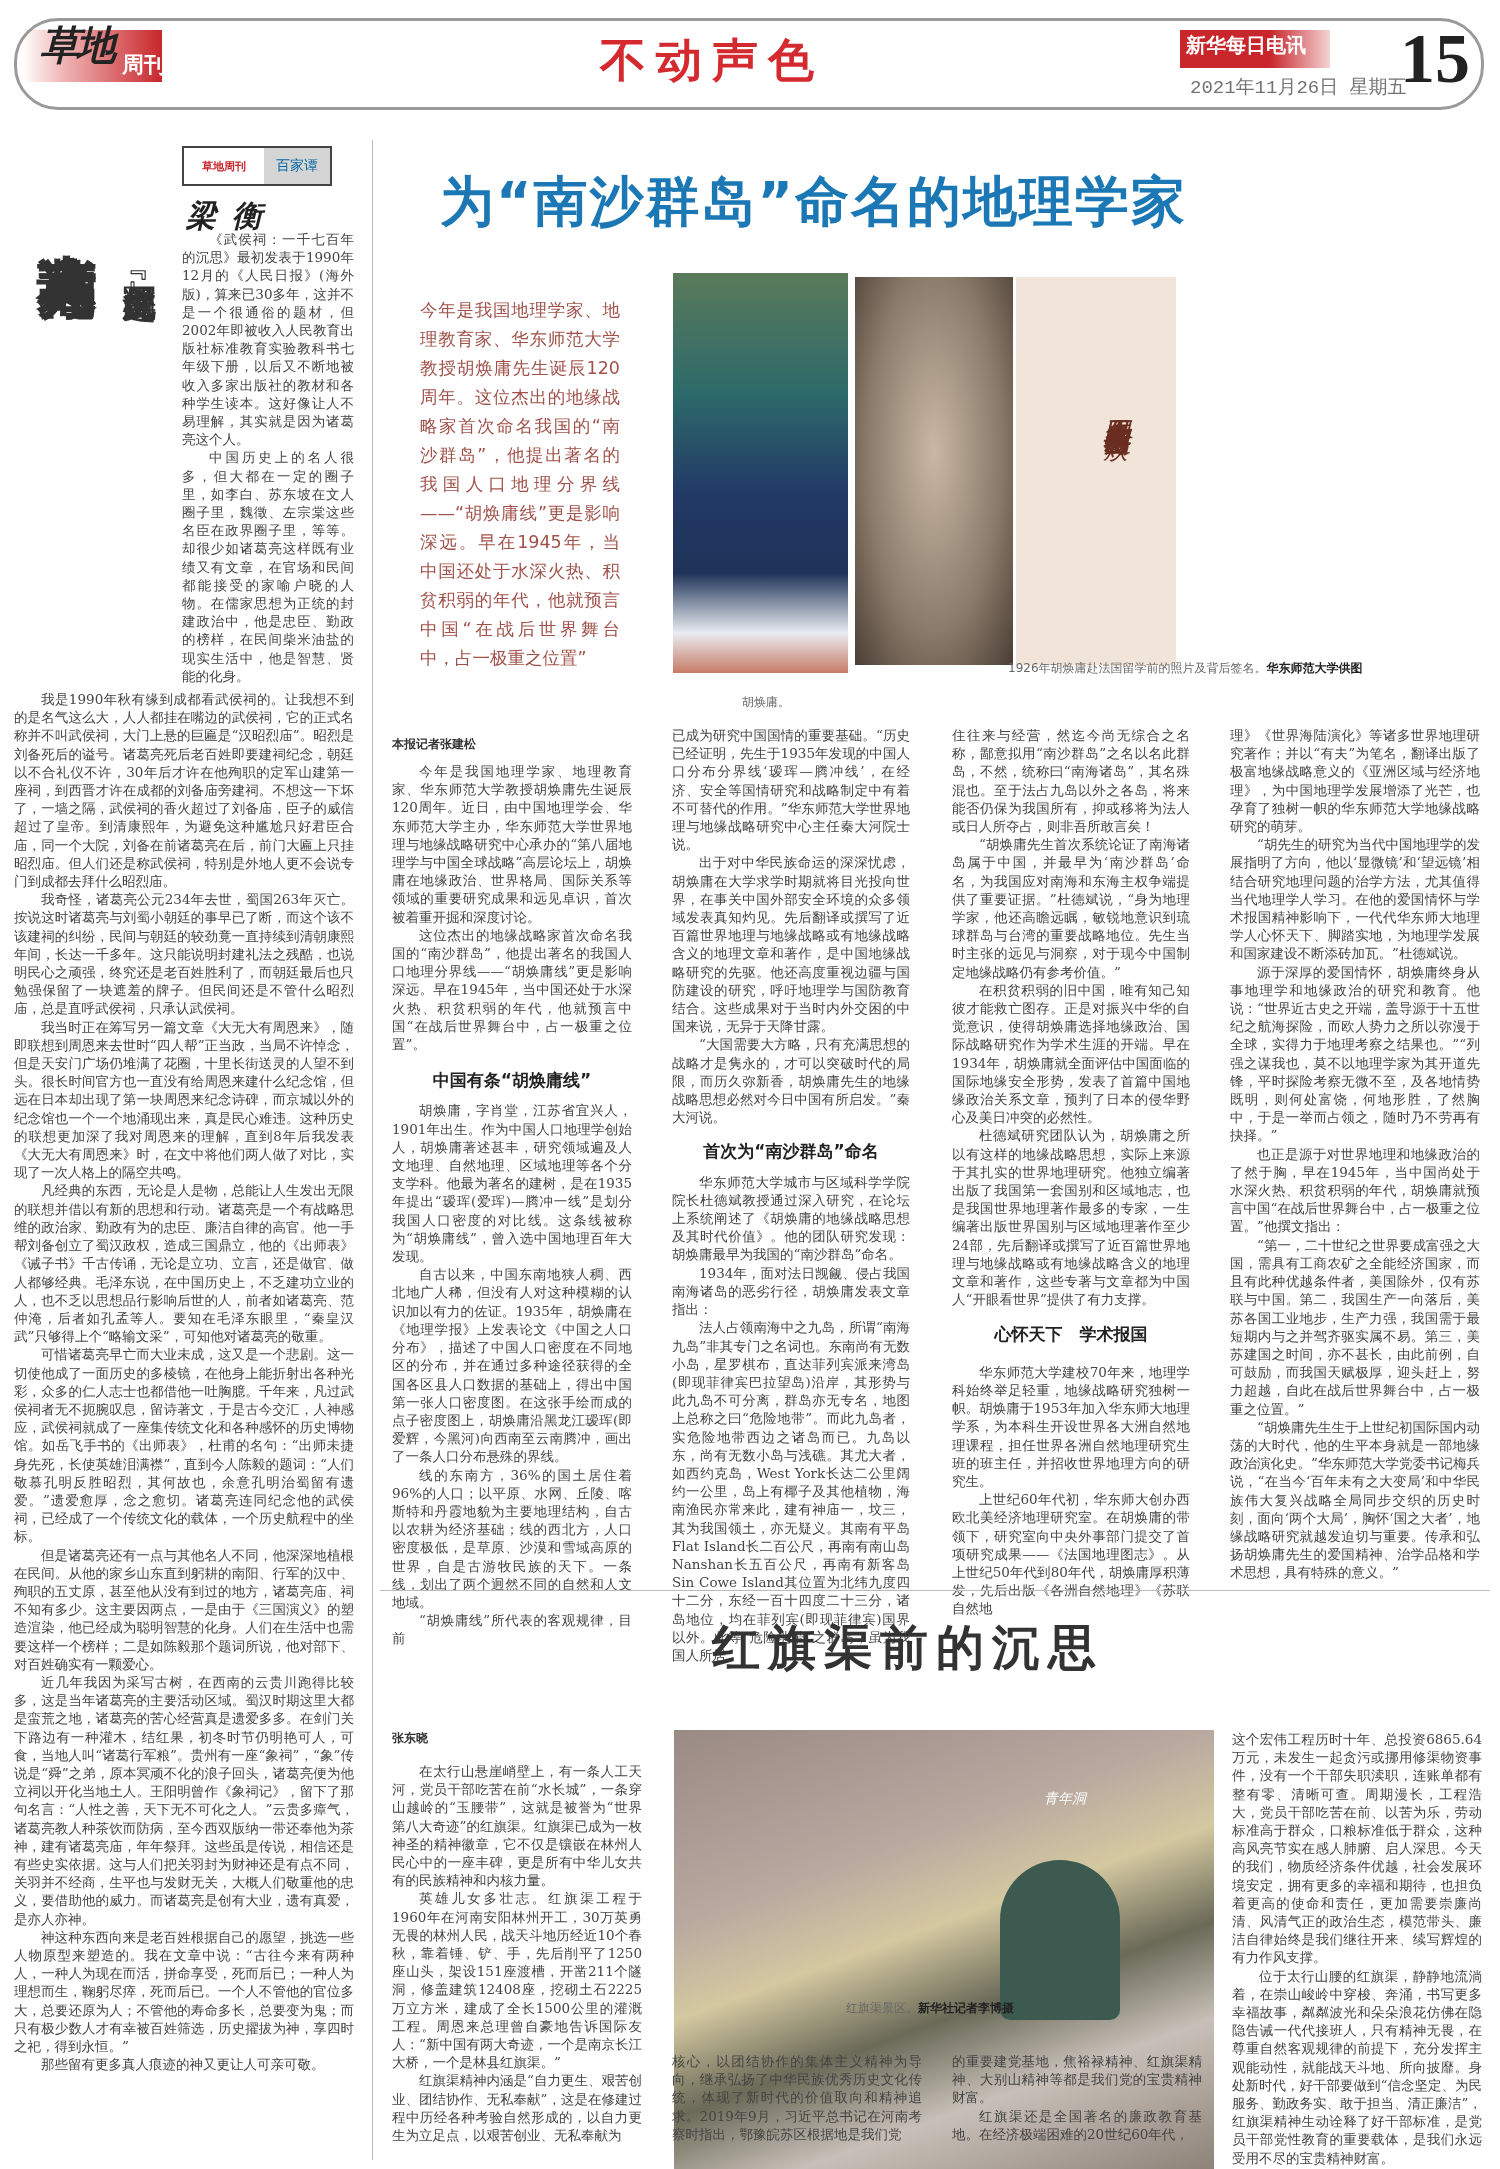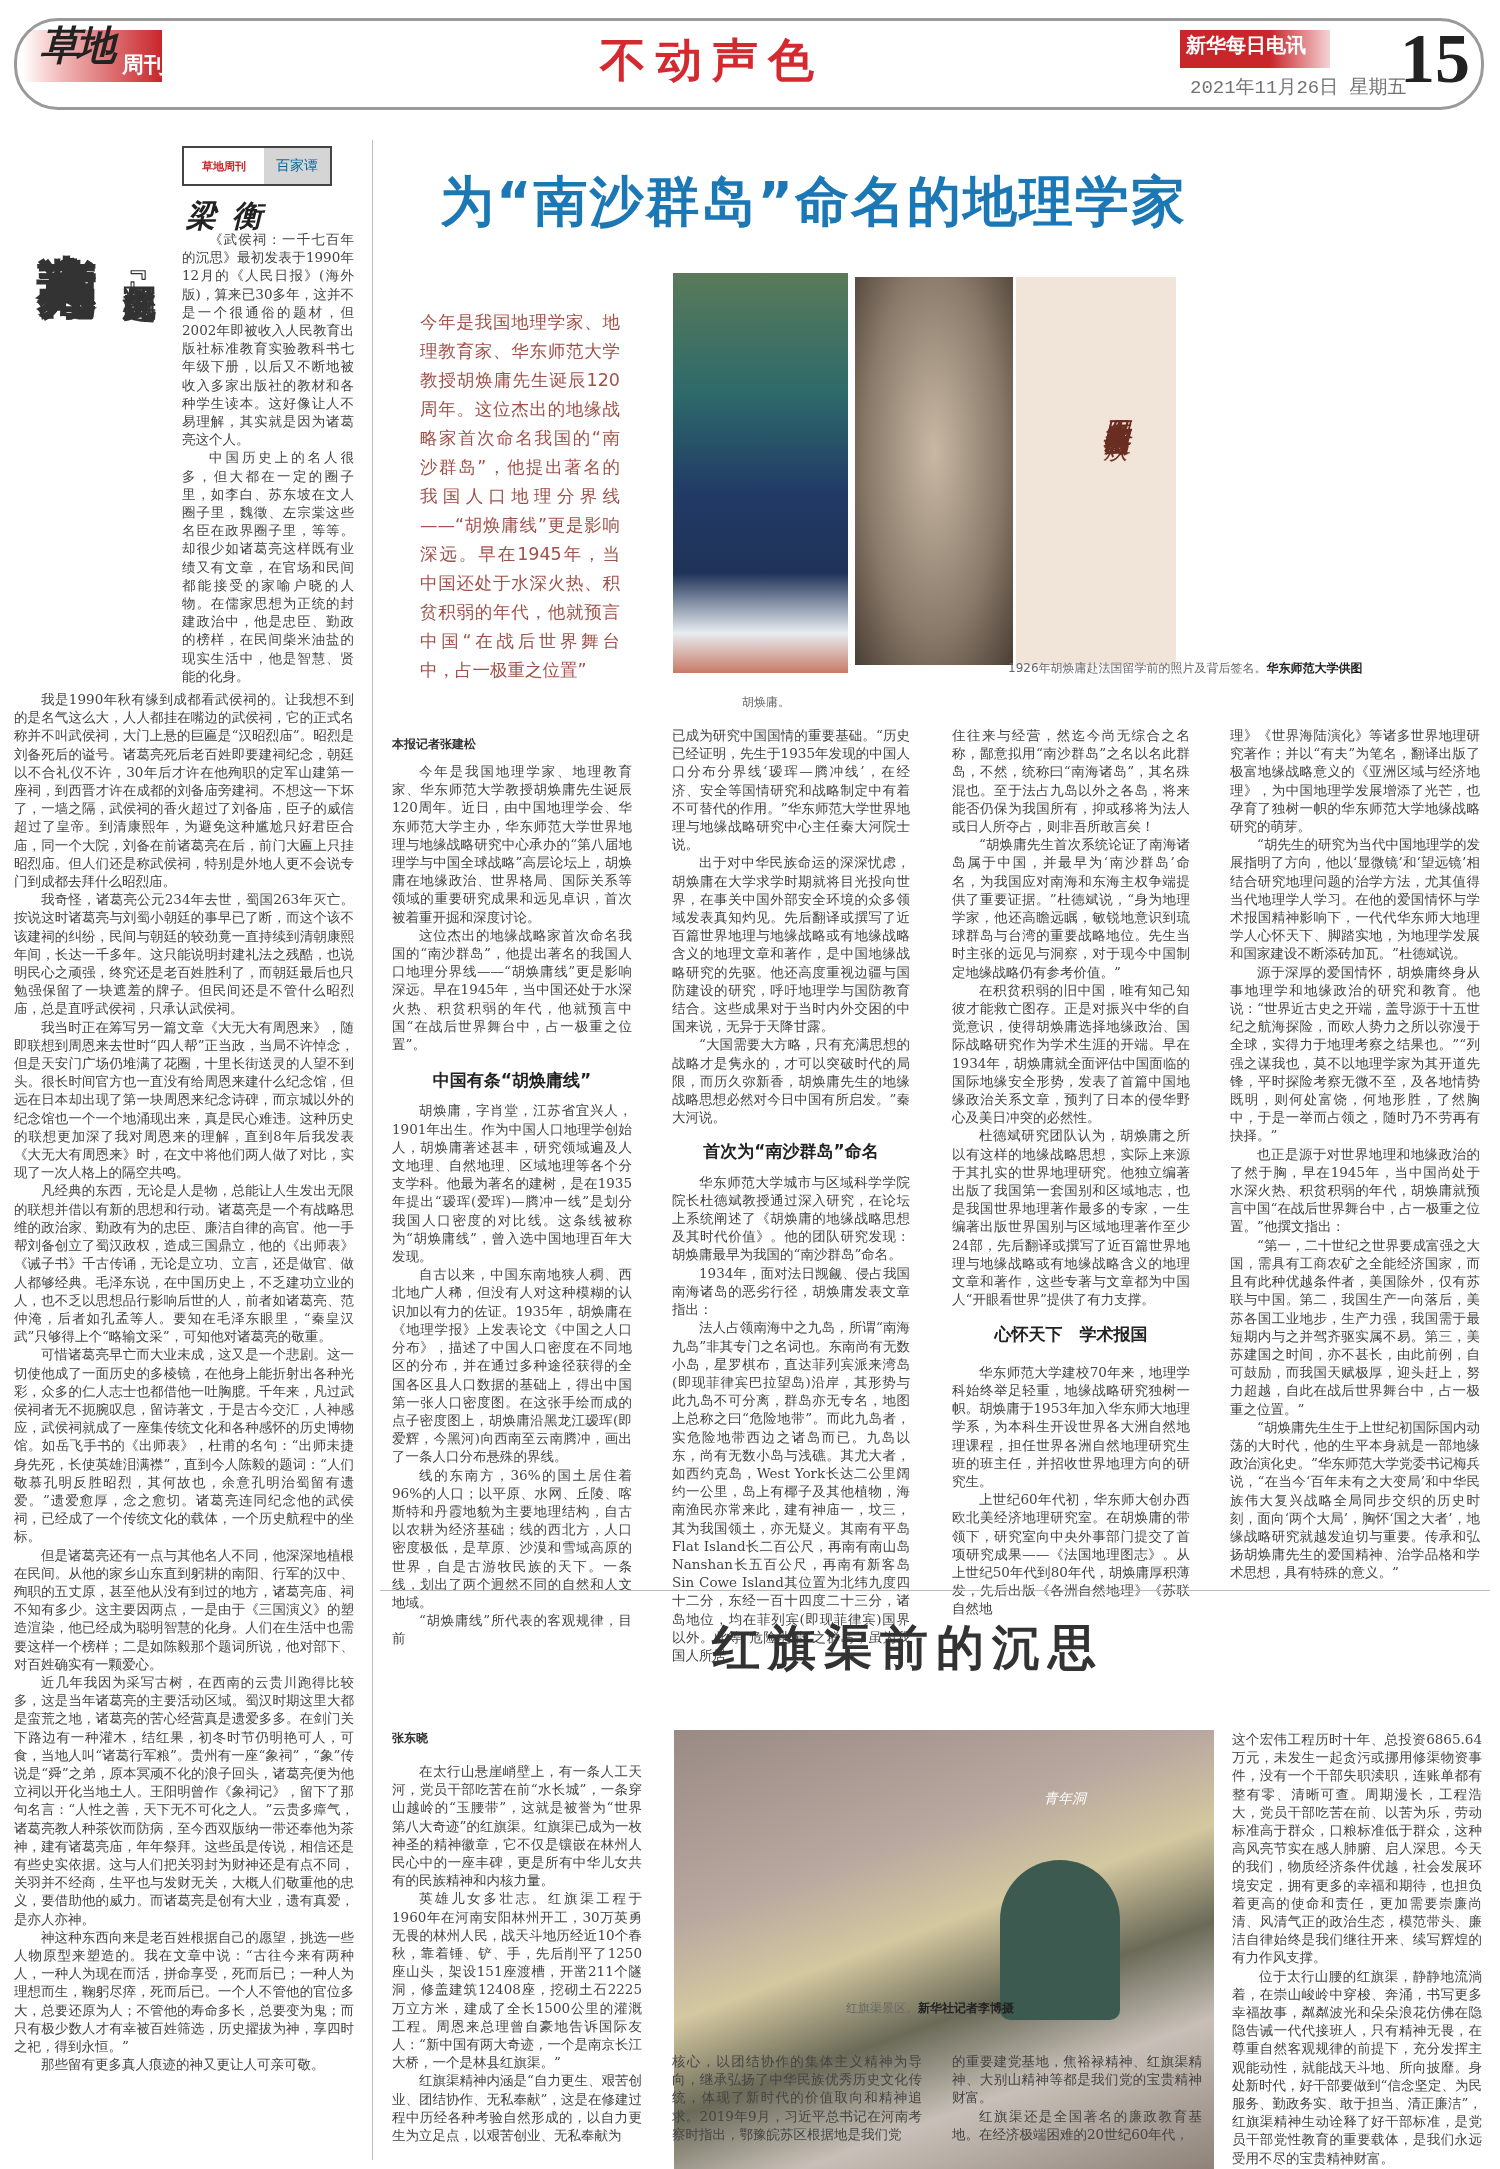--- a/index.html
+++ b/index.html
@@ -16,21 +16,21 @@
 .page-num{left:1400px;top:24px;font-size:70px;font-weight:bold;color:#222;font-family:"Liberation Serif",serif;line-height:1}
 .col-badge{left:182px;top:146px;width:150px;height:40px;border:2px solid #444;display:flex}
 .col-badge .l{width:80px;background:#fff;font-size:11px;color:#c8262b;display:flex;align-items:center;justify-content:center;font-weight:bold}
 .col-badge .r{flex:1;background:#d5d5d5;display:flex;align-items:center;justify-content:center;font-size:14px;font-family:Liberation Serif, serif;color:#0369a1}
 .author-sig{left:186px;top:196px;font-size:30px;font-style:italic;font-weight:bold;color:#222;letter-spacing:16px}
 .vert-title{left:40px;top:208px;width:60px;font-size:60px;line-height:64px;font-weight:bold;color:#333;font-family:"DejaVu Sans",sans-serif;writing-mode:vertical-rl}
 .vert-sub{left:120px;top:260px;width:40px;font-size:34px;line-height:40px;color:#333;font-family:"DejaVu Sans",sans-serif;writing-mode:vertical-rl}
 .body-text{font-size:13.5px;line-height:18.2px;color:#444;text-align:justify}
 .body-text p{text-indent:2em}
 .main-title{left:440px;top:166px;font-size:54px;font-weight:bold;color:#1b78b5;font-family:"DejaVu Sans",sans-serif;letter-spacing:2px}
-.lead{left:420px;top:308px;width:200px;font-size:17.5px;line-height:29px;color:#a0524a;font-family:"DejaVu Sans",sans-serif;text-align:justify}
+.lead{left:420px;top:296px;width:200px;font-size:17.5px;line-height:29px;color:#a0524a;font-family:"DejaVu Sans",sans-serif;text-align:justify}
 .photo{background:#777}
 .photo1{left:673px;top:273px;width:175px;height:400px;background:linear-gradient(180deg,#5a7a5a 0%,#2d6a6a 30%,#223a66 55%,#1f3358 75%,#e8edf2 90%,#c87a66 100%)}
 .photo2{left:855px;top:277px;width:158px;height:388px;background:radial-gradient(ellipse at 50% 45%,#c8b8a4 0%,#8a7a6a 60%,#4a3e34 100%)}
 .photo3{left:1016px;top:277px;width:160px;height:388px;background:#f1e4d8}
 .sig{left:1100px;top:400px;writing-mode:vertical-rl;font-size:26px;color:#6a2e22;line-height:34px;font-style:italic}
 .cap{font-size:12px;color:#666;font-family:"DejaVu Sans",sans-serif}
 .cap b{color:#222}
 .subhead{font-size:17px;font-weight:bold;color:#222;font-family:"DejaVu Sans",sans-serif;text-align:center}
 .byline{font-size:12px;color:#333;font-family:"DejaVu Sans",sans-serif;font-weight:bold}
 .title2{left:712px;top:1616px;font-size:48px;color:#333;letter-spacing:8px;font-weight:bold}

